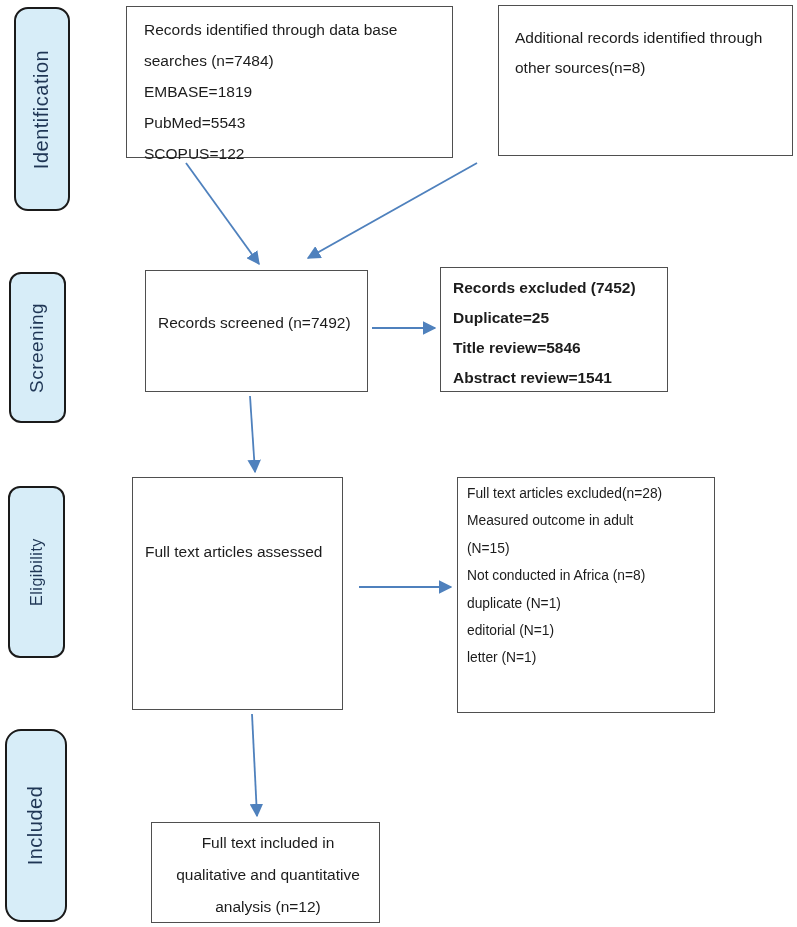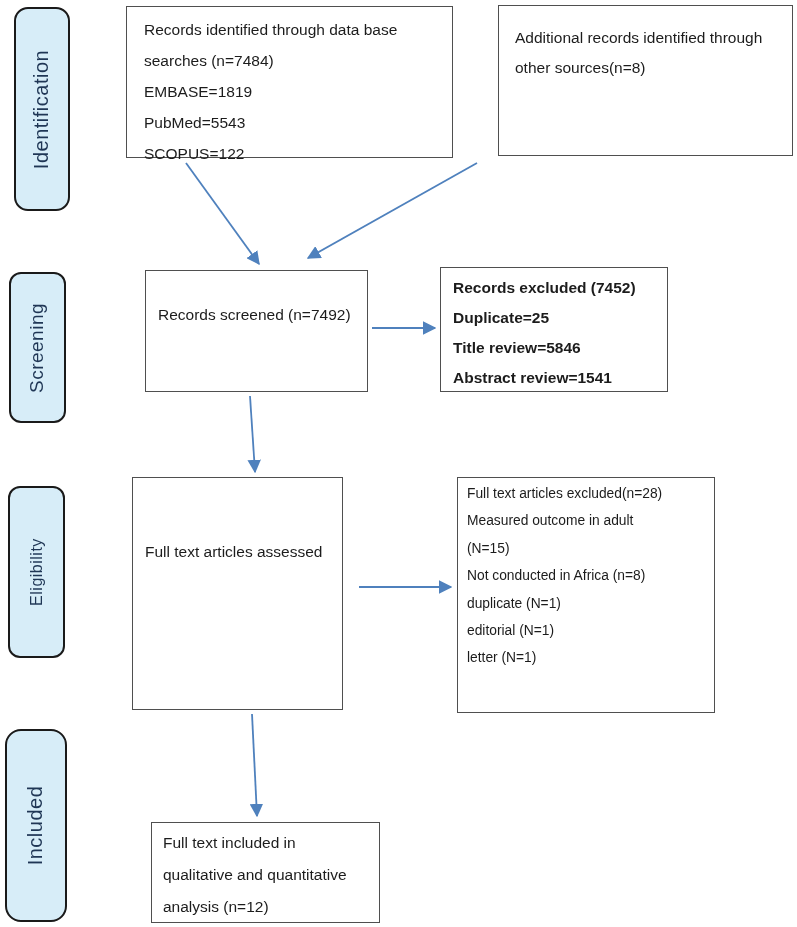--- a/index.html
+++ b/index.html
@@ -39,25 +39,25 @@
   #stage-included .stage-text{font-size:20px;}
 
   .node{
     position:absolute;box-sizing:border-box;background:#ffffff;
     border:1.4px solid var(--node-border);
     font-size:15.5px;line-height:31px;
   }
   .node .ln{white-space:nowrap;}
   #box-identified{left:126px;top:6px;width:327px;height:152px;padding:7px 8px 0 17px;}
   #box-additional{left:498px;top:5px;width:295px;height:151px;padding:17px 8px 0 16px;line-height:30px;}
-  #box-screened{left:145px;top:270px;width:223px;height:122px;padding:28px 8px 0 12px;}
+  #box-screened{left:145px;top:270px;width:223px;height:122px;padding:36px 8px 0 12px;}
   #box-records-excluded{left:440px;top:267px;width:228px;height:125px;padding:5px 6px 0 12px;line-height:30px;font-weight:bold;}
   #box-assessed{left:132px;top:477px;width:211px;height:233px;padding:58px 16px 0 12px;}
   #box-fulltext-excluded{left:457px;top:477px;width:258px;height:236px;padding:2px 4px 0 9px;font-size:13.8px;line-height:27.4px;}
-  #box-included{left:151px;top:822px;width:229px;height:101px;padding:4px 6px 0 11px;line-height:32px;}
+  #box-included{left:151px;top:822px;width:229px;height:101px;padding:4px 6px 0 11px;line-height:32px;text-align:center;}
 </style>
 </head>
 <body>
 
 <div class="canvas">
 
   <div class="stage" id="stage-identification">
     <span class="stage-text">Identification</span>
   </div>
   <div class="stage" id="stage-screening">

